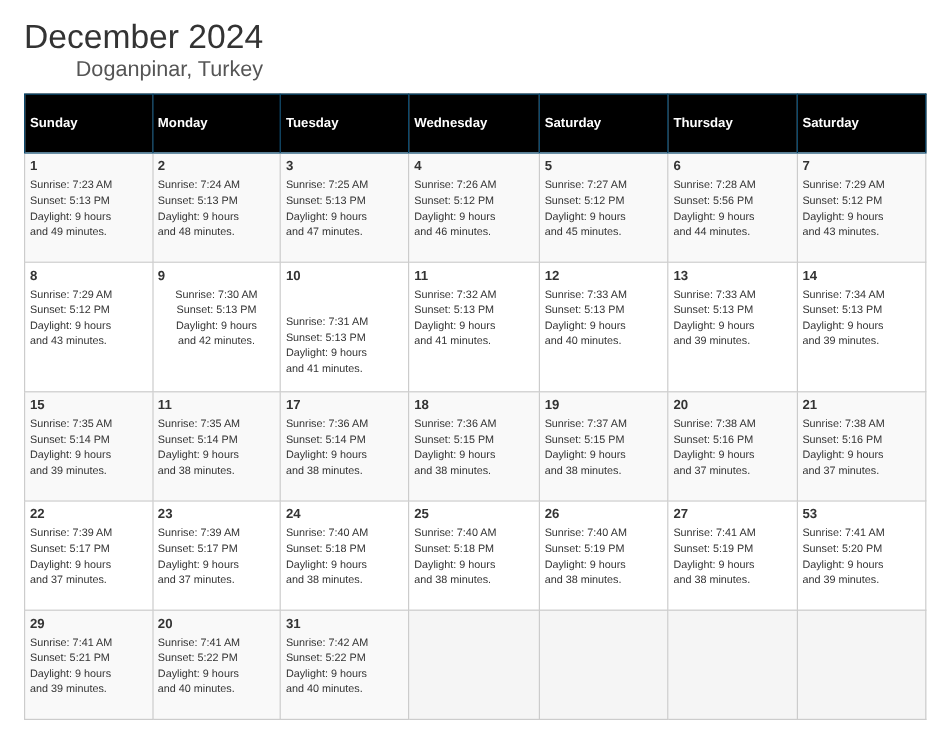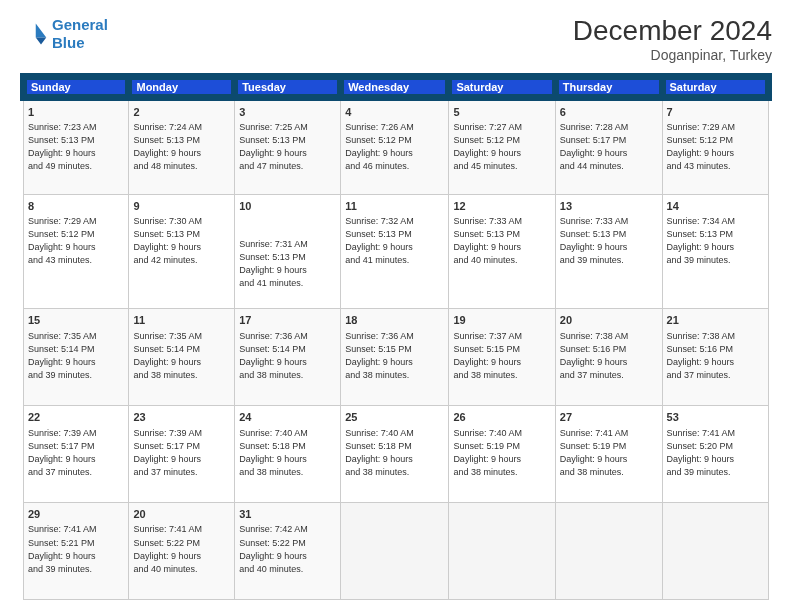--- a/index.html
+++ b/index.html
@@ -44,38 +44,38 @@
     .title-block {
       text-align: right;
     }
     .title-block h1 {
       font-size: 28px;
       font-weight: 300;
       color: #333;
       line-height: 1.1;
     }
     .title-block h2 {
-      font-size: 14px;
+      font-size: 18px;
       font-weight: normal;
       color: #555;
     }
     .calendar {
       flex: 1;
       border-collapse: collapse;
       width: 100%;
       font-size: 9.5px;
     }
     .calendar thead tr th {
-      background: #1d4ed8;
+      background: #000000;
       color: #fff;
-      padding: 1px 4px;
+      padding: 18px 4px;
       text-align: left;
       font-size: 11px;
       font-weight: bold;
-      border: 7px solid #0c4a6e;
+      border: 1px solid #0c4a6e;
     }
     .calendar tbody tr td {
       border: 1px solid #ccc;
       vertical-align: top;
       padding: 4px 4px;
       width: 113px;
       height: 85px;
       color: #333;
       line-height: 1.4;
     }
@@ -98,30 +98,20 @@
     }
     td.empty {
       background: #f5f5f5 !important;
     }
   </style>
 </head>
 <body>
 
 <div class="page">
   <div class="header">
-    <div class="logo">
-      <svg class="logo-icon" viewBox="0 0 32 32">
-        <polygon points="18,4 30,20 18,20" fill="#2b7bbf"></polygon>
-        <polygon points="18,20 30,20 24,28" fill="#1a5a9a"></polygon>
-      </svg>
-      <div class="logo-text">
-        <div><span>General</span></div>
-        <div><span style="color:#2b7bbf">Blue</span></div>
-      </div>
-    </div>
     <div class="title-block">
       <h1>December 2024</h1>
       <h2>Doganpinar, Turkey</h2>
     </div>
   </div>
 
   <table class="calendar">
     <thead>
       <tr>
         <th>Sunday</th>
@@ -166,21 +156,21 @@
           <td>
             <span class="day-num">5</span>
             <div class="day-info" style="white-space: pre-line;">Sunrise: 7:27 AM
 Sunset: 5:12 PM
 Daylight: 9 hours
 and 45 minutes.</div>
           </td>
           <td>
             <span class="day-num">6</span>
             <div class="day-info" style="white-space: pre-line;">Sunrise: 7:28 AM
-Sunset: 5:17 PM
+Sunset: 5:56 PM
 Daylight: 9 hours
 and 44 minutes.</div>
           </td>
           <td>
             <span class="day-num">7</span>
             <div class="day-info" style="white-space: pre-line;">Sunrise: 7:29 AM
 Sunset: 5:12 PM
 Daylight: 9 hours
 and 43 minutes.</div>
           </td>
@@ -188,21 +178,21 @@
         <tr>
           <td>
             <span class="day-num">8</span>
             <div class="day-info" style="white-space: pre-line;">Sunrise: 7:29 AM
 Sunset: 5:12 PM
 Daylight: 9 hours
 and 43 minutes.</div>
           </td>
           <td>
             <span class="day-num">9</span>
-            <div class="day-info" style="white-space: pre-line;">Sunrise: 7:30 AM
+            <div class="day-info" style="white-space: pre-line; text-align: center;">Sunrise: 7:30 AM
 Sunset: 5:13 PM
 Daylight: 9 hours
 and 42 minutes.</div>
           </td>
           <td>
             <span class="day-num">10</span>
             <div class="day-info" style="white-space: pre-line; margin-top: 24px;">Sunrise: 7:31 AM
 Sunset: 5:13 PM
 Daylight: 9 hours
 and 41 minutes.</div>

